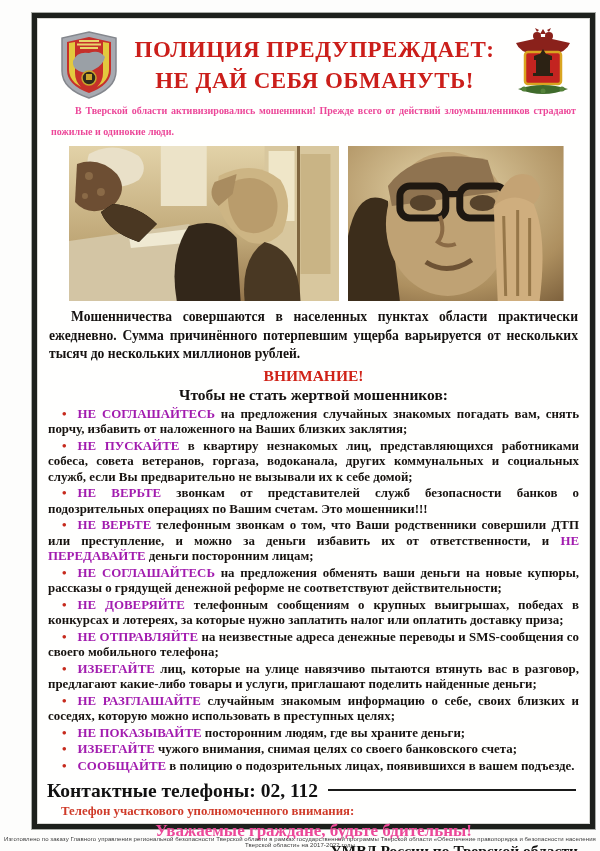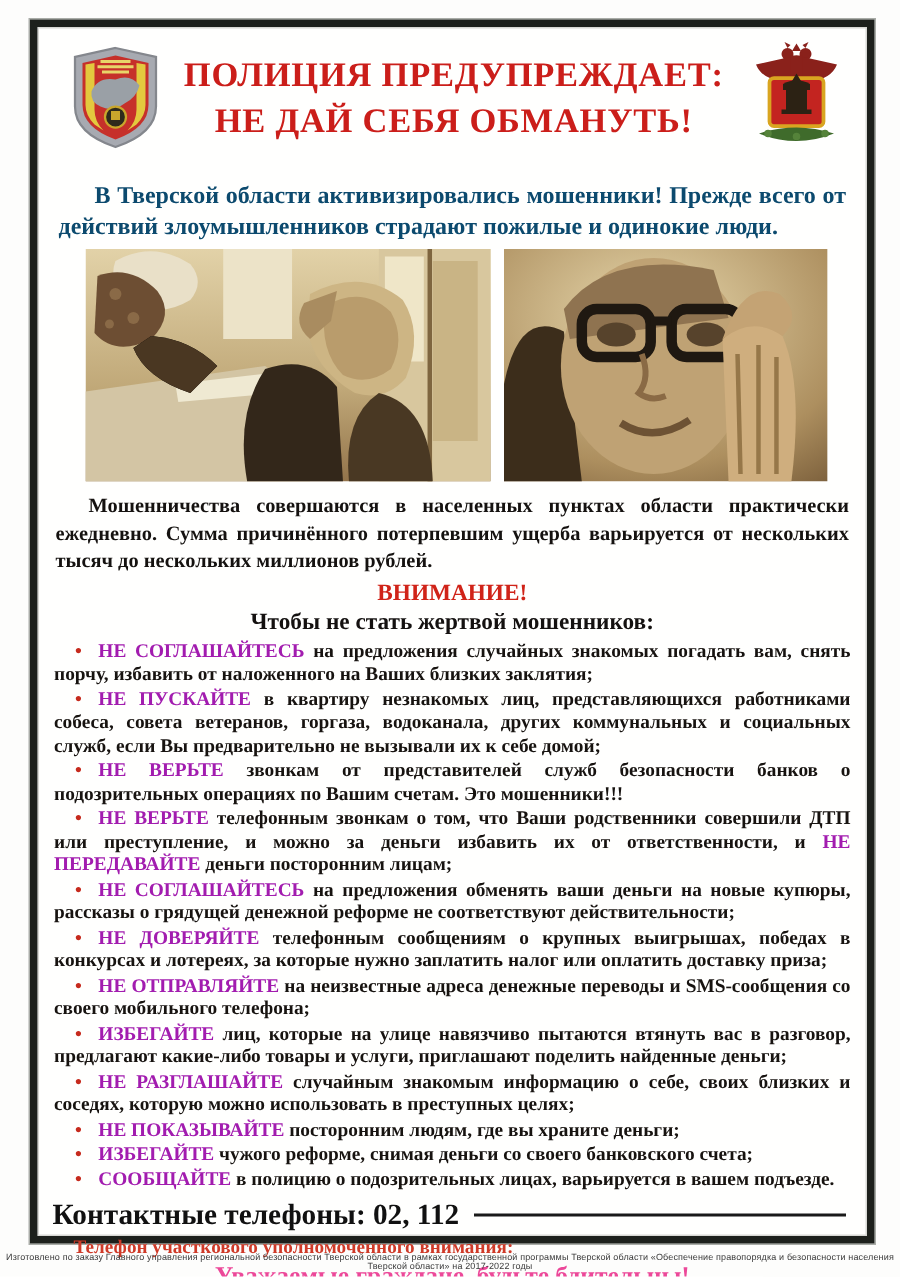--- a/index.html
+++ b/index.html
@@ -1,34 +1,34 @@
 <!DOCTYPE html>
 <html><head>
 <meta charset="utf-8">
 <style>
   html,body{margin:0;padding:0;}
   body{
     width:600px;height:851px;position:relative;background:#fdfdfc;
     font-family:"Liberation Serif","DejaVu Serif",serif;overflow:hidden;
   }
   .frame{
-    position:absolute;left:20px;top:13px;width:563px;height:816px;
+    position:absolute;left:32px;top:13px;width:563px;height:816px;
     box-sizing:border-box;background:#fffffe;
     border:5px solid #1d201c;
     box-shadow:0 0 0 1px #a9aca7, inset 0 0 0 1px #d8d8d4;
     padding:0 10px;
   }
   .header{display:flex;align-items:center;margin-top:11px;height:72px;}
   .emblem-left{width:60px;height:68px;flex:0 0 60px;margin-left:12px;}
   .emblem-right{width:66px;height:76px;flex:0 0 66px;margin-right:4px;}
   .title-wrap{flex:1;text-align:center;color:#cb1e1a;font-weight:bold;}
   .title-line{font-size:23px;line-height:31px;letter-spacing:0.5px;}
   .intro{
-    margin:20px 4px 0 4px;font-size:16px;line-height:20.5px;font-weight:bold;
-    text-align:justify;text-indent:24px;color:#0c4a6e;
+    margin:0 4px 0 4px;font-size:10px;line-height:20.5px;font-weight:bold;
+    text-align:justify;text-indent:24px;color:#ec4899;
   }
   .photo{
     margin:4px 16px 0 22px;height:155px;display:flex;gap:9px;background:#fff;
   }
   .photo svg{height:100%;display:block;}
   .p-left{flex:271;}
   .p-right{flex:216;}
   .stats{
     margin:7px 2px 0 2px;font-size:13.6px;line-height:18.5px;font-weight:bold;
     text-align:justify;text-indent:22px;color:#151210;
@@ -180,22 +180,22 @@
       <li><span class="bullet">•</span><span class="kw">НЕ СОГЛАШАЙТЕСЬ</span><span class="txt"> на предложения случайных знакомых погадать вам, снять порчу, избавить от наложенного на Ваших близких заклятия;</span></li>
       <li><span class="bullet">•</span><span class="kw">НЕ ПУСКАЙТЕ</span><span class="txt"> в квартиру незнакомых лиц, представляющихся работниками собеса, совета ветеранов, горгаза, водоканала, других коммунальных и социальных служб, если Вы предварительно не вызывали их к себе домой;</span></li>
       <li><span class="bullet">•</span><span class="kw">НЕ ВЕРЬТЕ</span><span class="txt"> звонкам от представителей служб безопасности банков о подозрительных операциях по Вашим счетам. Это мошенники!!!</span></li>
       <li><span class="bullet">•</span><span class="kw">НЕ ВЕРЬТЕ</span><span class="txt"> телефонным звонкам о том, что Ваши родственники совершили ДТП или преступление, и можно за деньги избавить их от ответственности, и </span><span class="kw">НЕ ПЕРЕДАВАЙТЕ</span><span class="txt"> деньги посторонним лицам;</span></li>
       <li><span class="bullet">•</span><span class="kw">НЕ СОГЛАШАЙТЕСЬ</span><span class="txt"> на предложения обменять ваши деньги на новые купюры, рассказы о грядущей денежной реформе не соответствуют действительности;</span></li>
       <li><span class="bullet">•</span><span class="kw">НЕ ДОВЕРЯЙТЕ</span><span class="txt"> телефонным сообщениям о крупных выигрышах, победах в конкурсах и лотереях, за которые нужно заплатить налог или оплатить доставку приза;</span></li>
       <li><span class="bullet">•</span><span class="kw">НЕ ОТПРАВЛЯЙТЕ</span><span class="txt"> на неизвестные адреса денежные переводы и SMS-сообщения со своего мобильного телефона;</span></li>
       <li><span class="bullet">•</span><span class="kw">ИЗБЕГАЙТЕ</span><span class="txt"> лиц, которые на улице навязчиво пытаются втянуть вас в разговор, предлагают какие-либо товары и услуги, приглашают поделить найденные деньги;</span></li>
       <li><span class="bullet">•</span><span class="kw">НЕ РАЗГЛАШАЙТЕ</span><span class="txt"> случайным знакомым информацию о себе, своих близких и соседях, которую можно использовать в преступных целях;</span></li>
       <li><span class="bullet">•</span><span class="kw">НЕ ПОКАЗЫВАЙТЕ</span><span class="txt"> посторонним людям, где вы храните деньги;</span></li>
-      <li><span class="bullet">•</span><span class="kw">ИЗБЕГАЙТЕ</span><span class="txt"> чужого реформе, снимая деньги со своего банковского счета;</span></li>
-      <li><span class="bullet">•</span><span class="kw">СООБЩАЙТЕ</span><span class="txt"> в полицию о подозрительных лицах, варьируется в вашем подъезде.</span></li>
+      <li><span class="bullet">•</span><span class="kw">ИЗБЕГАЙТЕ</span><span class="txt"> чужого внимания, снимая целях со своего банковского счета;</span></li>
+      <li><span class="bullet">•</span><span class="kw">СООБЩАЙТЕ</span><span class="txt"> в полицию о подозрительных лицах, появившихся в вашем подъезде.</span></li>
     </ul>
 
   <div class="contacts">
     <span>Контактные телефоны: 02, 112</span>
     <span class="contact-rule"></span>
   </div>
 
   <div class="officer">Телефон участкового уполномоченного внимания:</div>
 
   <div class="closing">Уважаемые граждане, будьте бдительны!</div>

